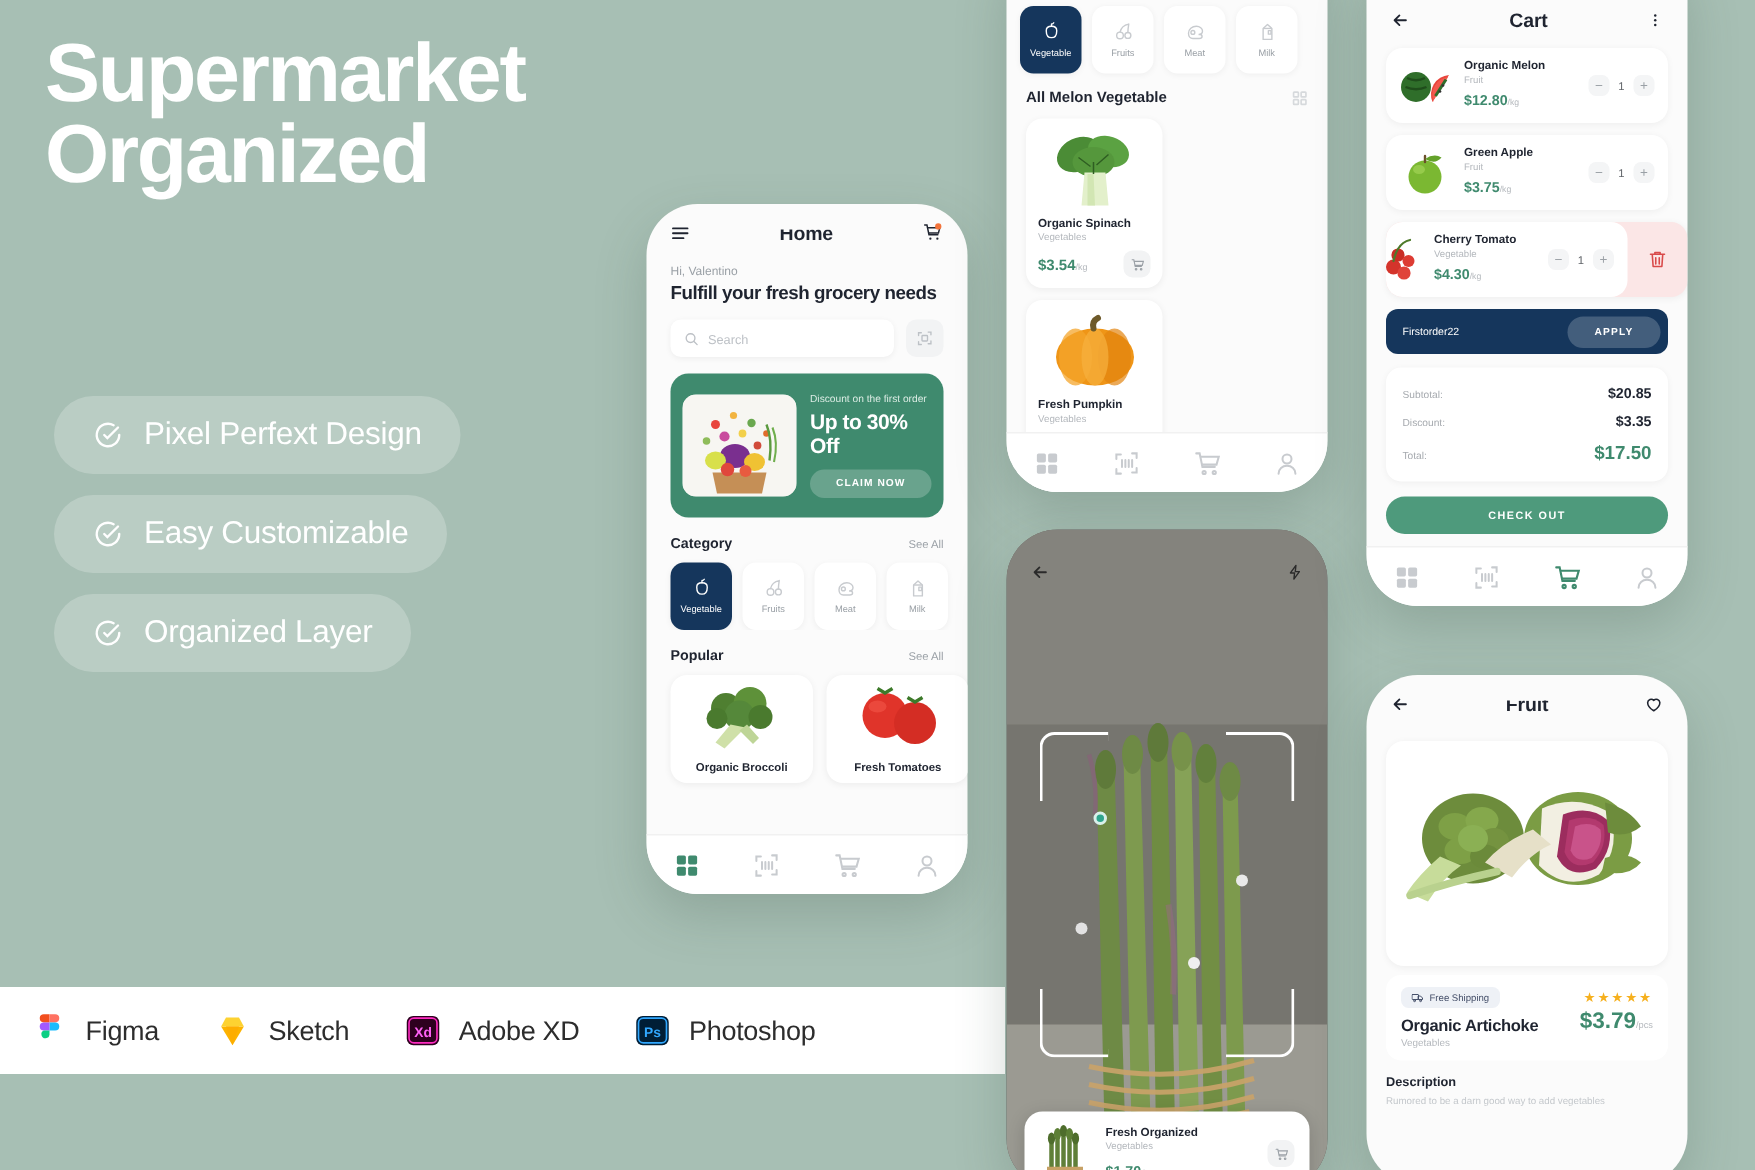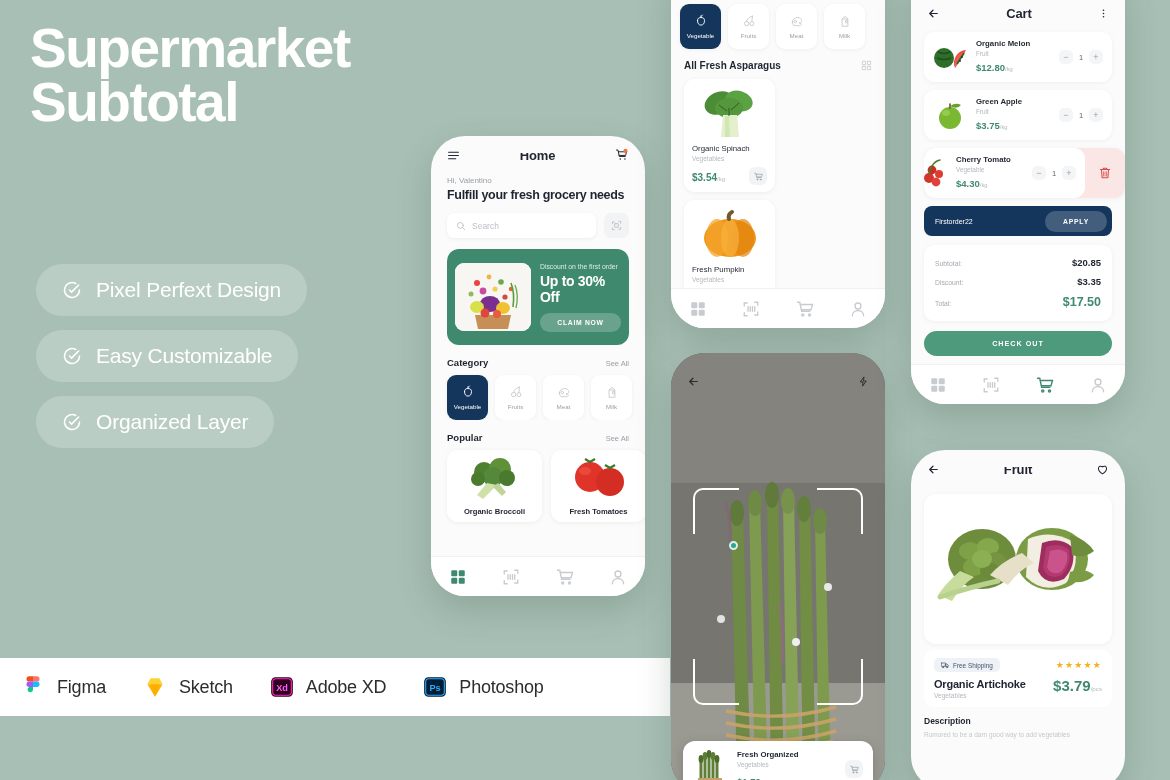--- a/index.html
+++ b/index.html
@@ -125,21 +125,21 @@
   #phone-list { left: 671px; top: -42px; width: 214px; height: 370px; }
   .lst-cats { display: flex; gap: 7px; padding: 46px 0 0 9px; }
   .allhead { display: flex; justify-content: space-between; align-items: center; padding: 11px 13px 0; }
   .allhead-t { font-size: 10px; font-weight: 700; color: #1f2430; }
   .prod-grid { display: flex; flex-wrap: wrap; gap: 8px; padding: 8px 13px 0; }
   .prod-card {
     width: 91px; background: #ffffff; border-radius: 11px;
     box-shadow: 0 1px 5px rgba(0,0,0,0.06); padding: 6px 8px 7px;
     display: flex; flex-direction: column; align-items: center;
   }
-  .prod-name { font-size: 7.8px; font-weight: 400; color: #1f2430; align-self: flex-start; margin-top: 4px; }
+  .prod-name { font-size: 7.8px; font-weight: 700; color: #1f2430; align-self: flex-start; margin-top: 4px; }
   .prod-cat { font-size: 6.5px; color: #b4b8bd; align-self: flex-start; margin-top: 2px; }
   .prod-foot { display: flex; align-items: center; justify-content: space-between; width: 100%; margin-top: 5px; }
   .prod-price { font-size: 10px; font-weight: 700; color: #3f8a6e; }
   .prod-unit { font-size: 6px; color: #b4b8bd; font-weight: 400; }
   .addbtn {
     width: 18px; height: 18px; border-radius: 6px; background: #f2f3f4;
     display: flex; align-items: center; justify-content: center;
   }
 
   
@@ -223,21 +223,21 @@
   .det-unit { font-size: 6.2px; color: #b4b8bd; font-weight: 400; }
   .det-desc-t { font-size: 8.5px; font-weight: 700; color: #1f2430; margin: 9px 13px 0; }
   .det-desc-b { font-size: 6.5px; color: #c4c8cc; margin: 4px 13px 0; line-height: 1.6; }
 </style>
 </head>
 <body>
 
 <div class="promo">
   <div class="promo-title">
     <div>Supermarket</div>
-    <div>Subtotal</div>
+    <div>Organized</div>
   </div>
 </div>
 
 <div class="pill-list">
   <div class="pill">
     <svg class="check-ic" viewBox="0 0 24 24" fill="none" stroke="#fff" stroke-width="1.9" stroke-linecap="round">
         <path d="M21 12a9 9 0 1 1-4.5-7.8"></path>
         <path d="M9 12l2.5 2.5L20 6"></path>
       </svg>
     <span class="pill-label">Pixel Perfext Design</span>
@@ -475,21 +475,21 @@
       <svg width="14" height="14" viewBox="0 0 24 24" fill="none" stroke="#c8cbcf" stroke-width="1.6" stroke-linejoin="round">
           <path d="M7 8.5L12 4l5 4.5V21H7z"></path>
           <path d="M7 8.5h10"></path>
           <rect x="13" y="11" width="3" height="4"></rect>
         </svg>
       <span class="cat-lb">Milk</span>
     </div>
   </div>
 
   <div class="allhead">
-    <span class="allhead-t">All Fresh Asparagus</span>
+    <span class="allhead-t">All Melon Vegetable</span>
     <svg width="11" height="11" viewBox="0 0 24 24" fill="none" stroke="#d6d9dc" stroke-width="2.4" stroke-linecap="round">
         <rect x="3" y="3" width="7" height="7" rx="1"></rect>
         <rect x="14" y="3" width="7" height="7" rx="1"></rect>
         <rect x="3" y="14" width="7" height="7" rx="1"></rect>
         <rect x="14" y="14" width="7" height="7" rx="1"></rect>
       </svg>
   </div>
 
   <div class="prod-grid">
     <div class="prod-card">
@@ -828,21 +828,21 @@
         <svg width="8" height="8" viewBox="0 0 24 24" fill="none" stroke="#46506a" stroke-width="2" stroke-linecap="round">
             <rect x="1" y="6" width="13" height="10" rx="1"></rect>
             <path d="M14 9h4l4 4v3h-8z"></path>
             <circle cx="6" cy="18.5" r="1.8"></circle>
             <circle cx="18" cy="18.5" r="1.8"></circle>
           </svg>
         <span>Free Shipping</span>
       </span>
       <span class="stars">★★★★★</span>
     </div>
-    <div style="display:flex; align-items:center; justify-content:space-between;">
+    <div style="display:flex; align-items:flex-start; justify-content:space-between;">
       <div>
         <div class="det-name">Organic Artichoke</div>
         <div class="det-cat">Vegetables</div>
       </div>
       <div>
         <span class="det-price">$3.79</span><span class="det-unit">/pcs</span>
       </div>
     </div>
   </div>
 

